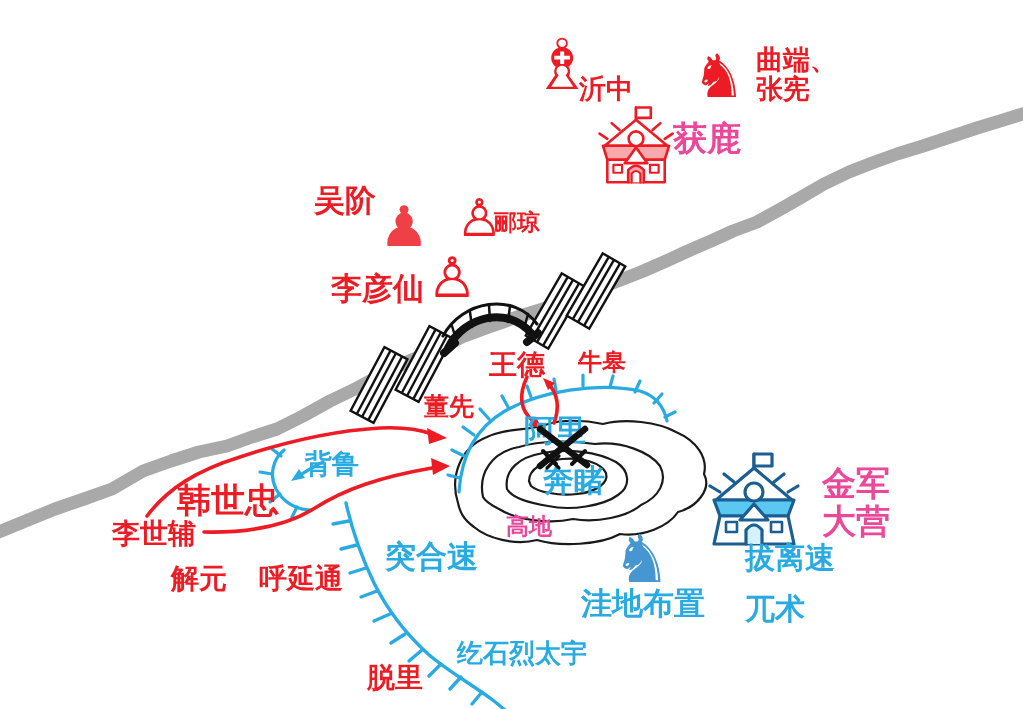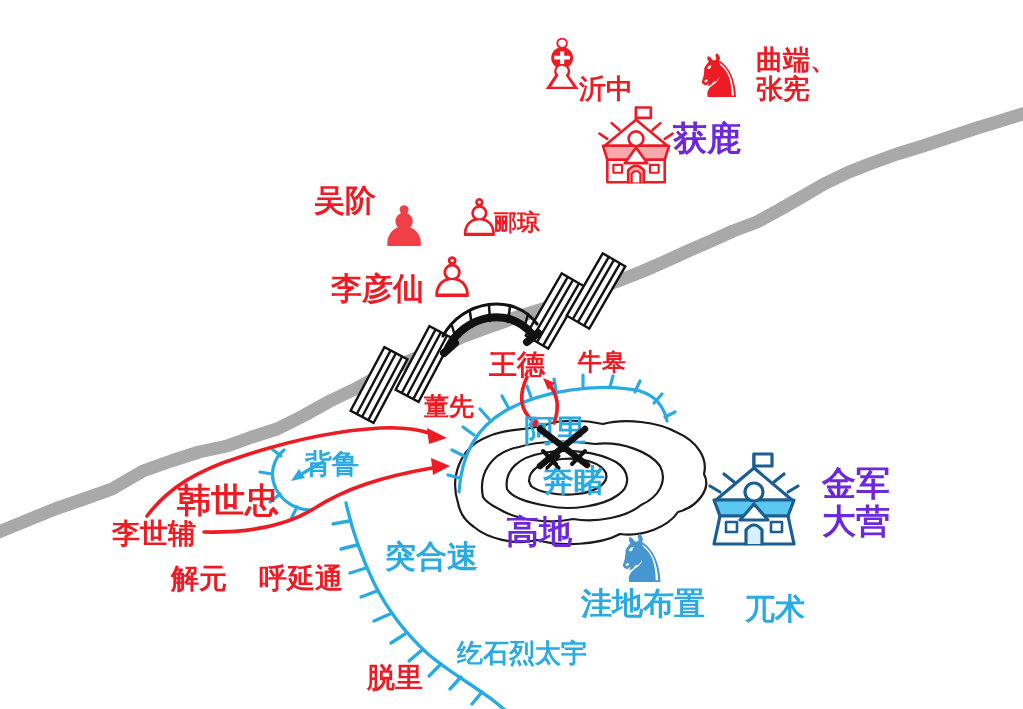--- a/index.html
+++ b/index.html
@@ -4,21 +4,21 @@
 <style>
   html,body{margin:0;padding:0;background:#ffffff;}
   #canvas{
     position:relative;width:1023px;height:709px;background:#ffffff;overflow:hidden;
     font-family:"DejaVu Sans","Liberation Sans",sans-serif;
   }
   #map-svg{position:absolute;left:0;top:0;z-index:1;}
   .lbl{position:absolute;font-weight:bold;line-height:1.08;white-space:pre;z-index:3;}
   .red{color:#ED1C24;}
   .blue{color:#29ABE2;}
-  .blk{color:#6d28d9;}
+  .blk{color:#ec4899;}
   .piece{position:absolute;line-height:1;z-index:2;font-weight:normal;}
   .swords{z-index:4;}
 </style>
 </head>
 <body>
 
 <div id="canvas">
 
   <svg id="map-svg" width="1023" height="709" viewBox="0 0 1023 709">
 
@@ -188,26 +188,27 @@
   <div class="lbl red" style="left:756px;top:45px;font-size:27px;"><span>曲端、</span><br><span>张宪</span></div>
   <div class="lbl blk" style="left:673px;top:120px;font-size:34px;">获鹿</div>
   <div class="lbl red" style="left:314px;top:184px;font-size:31px;">吴阶</div>
   <div class="lbl red" style="left:494px;top:210px;font-size:23px;">郦琼</div>
   <div class="lbl red" style="left:331px;top:272px;font-size:31px;">李彦仙</div>
   <div class="lbl red" style="left:489px;top:350px;font-size:28px;">王德</div>
   <div class="lbl red" style="left:578px;top:350px;font-size:24px;">牛皋</div>
   <div class="lbl red" style="left:424px;top:393px;font-size:25px;">董先</div>
   <div class="lbl blue" style="left:524px;top:414px;font-size:31px;">阿里</div>
   <div class="lbl blue" style="left:543px;top:464px;font-size:31px;">奔睹</div>
-  <div class="lbl blk" style="left:506px;top:514px;font-size:33px;">高地</div>
+  <div class="lbl blk" style="left:506px;top:514px;font-size:23px;">高地</div>
   <div class="lbl blue" style="left:305px;top:449px;font-size:27px;">背鲁</div>
   <div class="lbl red" style="left:177px;top:482px;font-size:34px;">韩世忠</div>
   <div class="lbl red" style="left:112px;top:519px;font-size:28px;">李世辅</div>
   <div class="lbl red" style="left:171px;top:564px;font-size:28px;">解元</div>
   <div class="lbl red" style="left:259px;top:564px;font-size:28px;">呼延通</div>
   <div class="lbl blue" style="left:385px;top:540px;font-size:31px;">突合速</div>
   <div class="lbl red" style="left:367px;top:663px;font-size:28px;">脱里</div>
   <div class="lbl blue" style="left:457px;top:639px;font-size:26px;">纥石烈太宇</div>
   <div class="lbl blue" style="left:581px;top:587px;font-size:31px;">洼地布置</div>
   <div class="lbl blk" style="left:822px;top:464px;font-size:34px;line-height:1.12;"><span>金军</span><br><span>大营</span></div>
+  <div class="lbl blue" style="left:745px;top:542px;font-size:30px;">拔离速</div>
   <div class="lbl blue" style="left:745px;top:593px;font-size:30px;">兀术</div>
 
 </div>
 
 </body></html>

